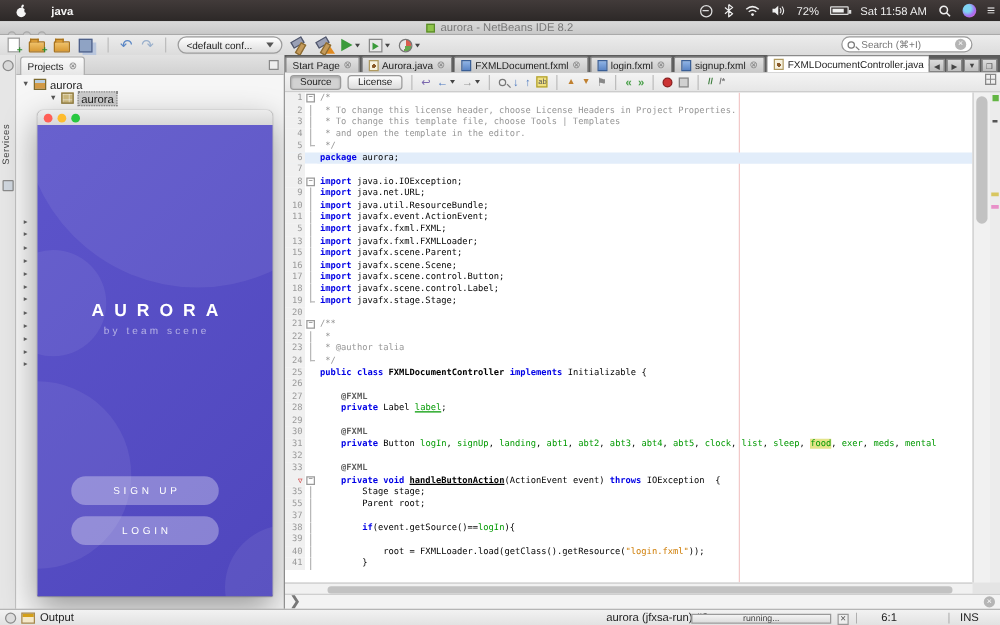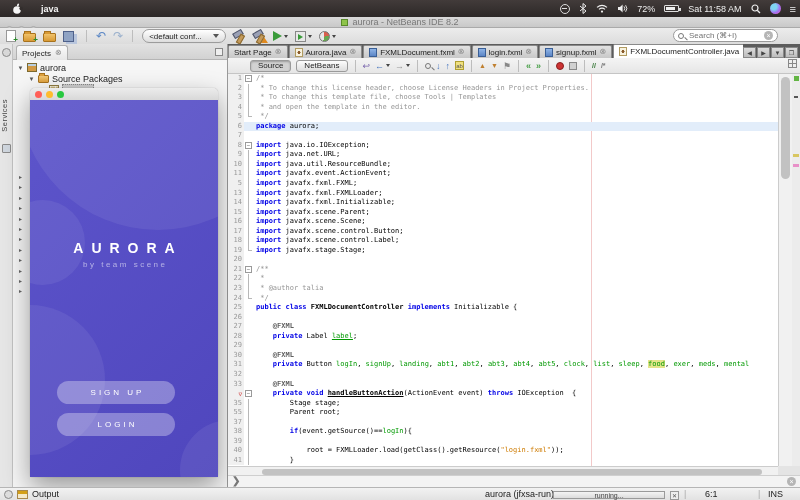--- a/index.html
+++ b/index.html
@@ -106,21 +106,21 @@
   .fi.java{background:radial-gradient(circle at 50% 55%,#8a5a2a 0 1.5px,#f7f2df 1.6px);border-color:#b09a60;}
   .fi.fxml{background:linear-gradient(#8fb4e6,#5c86c6);border-color:#3a5f96;}
   .tabnav{margin-left:auto;display:flex;gap:1px;align-items:center;padding-right:2px;}
   .tnb{width:13px;height:11px;background:linear-gradient(#dcdcdc,#bdbdbd);border:1px solid #888;font-size:6px;color:#444;
     display:inline-flex;align-items:center;justify-content:center;}
 
   #edtoolbar{left:228px;top:58px;width:572px;height:16px;background:linear-gradient(#f4f4f4,#e6e6e6);
     border-bottom:1px solid #c5c5c5;display:flex;align-items:center;padding-left:4px;gap:5px;}
   .srcbtn{height:12px;border:1px solid #9a9a9a;border-radius:3px;font-size:8px;color:#222;
     display:inline-flex;align-items:center;padding:0 7px;background:linear-gradient(#fdfdfd,#ddd);}
-  .srcbtn.pressed{background:#d2d2d2;box-shadow:inset 0 1px 2px rgba(0,0,0,.25);margin-left:18px;}
+  .srcbtn.pressed{background:#d2d2d2;box-shadow:inset 0 1px 2px rgba(0,0,0,.25);}
   .eico{font-size:9px;line-height:10px;display:inline-flex;align-items:center;}
   .dotred{width:8px;height:8px;border-radius:50%;background:#cc3333;border:1px solid #8a1f1f;}
   .sqgray{width:8px;height:8px;background:#d0d0d0;border:1px solid #888;}
   .hlic{width:9px;height:9px;background:#f0e080;border:1px solid #b0a030;font-size:6px;line-height:9px;text-align:center;color:#555;}
   #split-btn{position:absolute;left:788px;top:59px;width:9px;height:9px;border:1px solid #888;background:#eee;
     background-image:linear-gradient(#888 1px,transparent 1px),linear-gradient(90deg,#888 1px,transparent 1px);background-size:4px 4px;background-position:3px 3px;}
 
   #codearea{left:228px;top:74px;width:550px;height:392px;background:#fff;overflow:hidden;}
   .redmargin{position:absolute;left:363px;top:0;width:1px;height:392px;background:#f2c9c9;}
   .cl{display:flex;height:9.56px;line-height:9.56px;font-size:7px;position:relative;}
@@ -288,25 +288,20 @@
         <span class="xsmall">⊗</span>
     </span>
     <span id="proj-min"></span>
   </div>
   <div id="ptree" style="padding-top:2px">
       <div class="trow" style="padding-left: 4px;">
         <span class="tarr">▼</span>
         <span class="ti ti-project"></span>
         <span>aurora</span>
       </div>
-      <div class="trow" style="padding-left: 15px;">
-        <span class="tarr">▼</span>
-        <span class="ti ti-folder"></span>
-        <span>Source Packages</span>
-      </div>
       <div class="trow" style="padding-left: 26px;">
         <span class="tarr">▼</span>
         <span class="ti ti-package"></span>
         <span class="tsel">aurora</span>
       </div>
     </div>
 </div>
 
 <div id="hidden-arrows">
     <span class="hidarr" style="left: 19px; top: 173px;">▸</span>
@@ -376,21 +371,21 @@
   <span class="tabnav">
     <span class="tnb">◀</span>
     <span class="tnb">▶</span>
     <span class="tnb">▼</span>
     <span class="tnb">❐</span>
   </span>
 </div>
 
 <div id="edtoolbar" class="abs">
   <span class="srcbtn pressed">Source</span>
-  <span class="srcbtn">NetBeans</span>
+  <span class="srcbtn">License</span>
   <span class="sep"></span>
   <span class="eico" style="color:#7b68ae">↩</span>
   <span class="eico" style="color:#4a78c0">←<span class="ddm"></span></span>
   <span class="eico" style="color:#999">→<span class="ddm"></span></span>
   <span class="sep"></span>
   <span class="mag"></span>
   <span class="eico" style="color:#4a78c0">↓</span>
   <span class="eico" style="color:#4a78c0">↑</span>
   <span class="hlic">ab</span>
   <span class="sep"></span>
@@ -490,27 +485,20 @@
         <span class="fline"></span>
       </span>
       <span class="ct"><span class="k">import</span><span> javafx.fxml.FXML;</span></span>
     </div>
     <div class="cl">
       <span class="gnum">13</span>
       <span class="fold">
         <span class="fline"></span>
       </span>
       <span class="ct"><span class="k">import</span><span> javafx.fxml.FXMLLoader;</span></span>
-    </div>
-    <div class="cl">
-      <span class="gnum">14</span>
-      <span class="fold">
-        <span class="fline"></span>
-      </span>
-      <span class="ct"><span class="k">import</span><span> javafx.fxml.Initializable;</span></span>
     </div>
     <div class="cl">
       <span class="gnum">15</span>
       <span class="fold">
         <span class="fline"></span>
       </span>
       <span class="ct"><span class="k">import</span><span> javafx.scene.Parent;</span></span>
     </div>
     <div class="cl">
       <span class="gnum">16</span>

